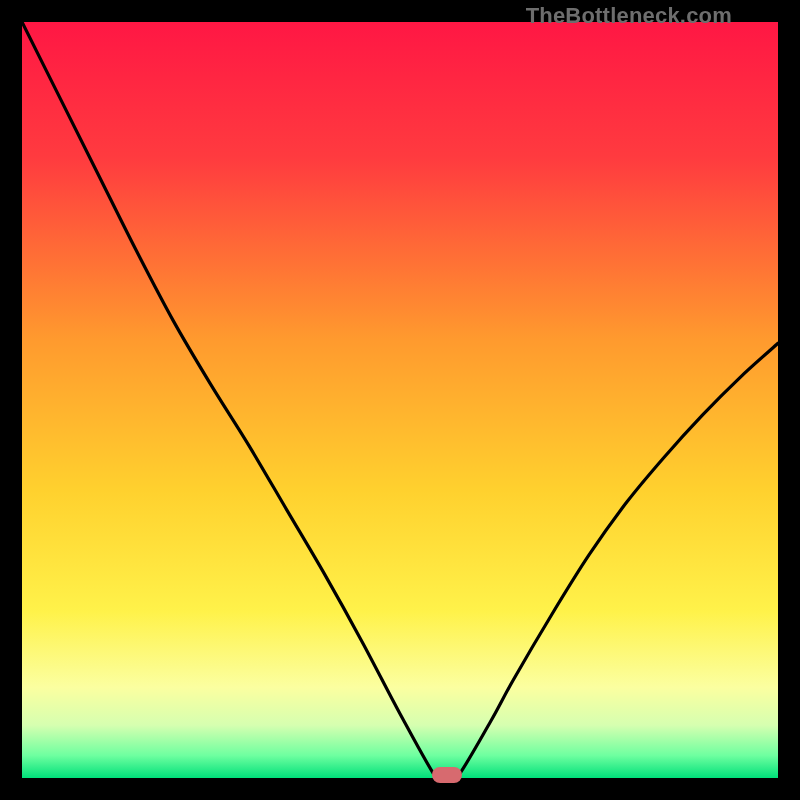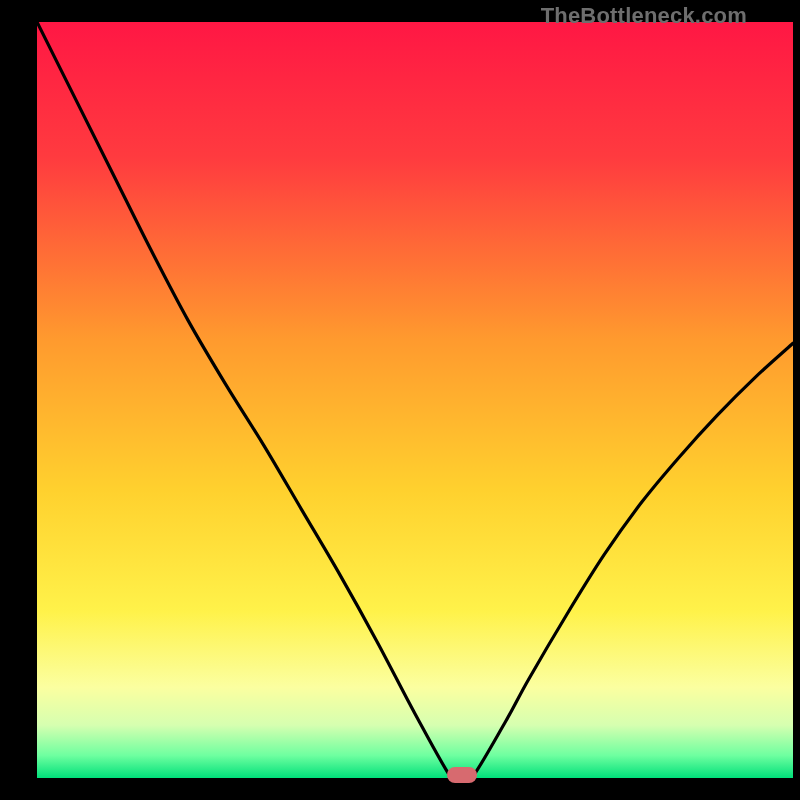--- a/index.html
+++ b/index.html
@@ -8,21 +8,20 @@
     width: 800px;
     height: 800px;
     background: #000;
     overflow: hidden;
   }
   .frame {
     position: relative;
     width: 744px;
     height: 800px;
     background: #000;
-    margin-left: 15px;
   }
   .watermark {
     position: absolute;
     top: 3px;
     right: 12px;
     font-family: Arial, Helvetica, sans-serif;
     font-size: 22px;
     font-weight: 600;
     color: #6e6e6e;
     letter-spacing: 0.2px;

